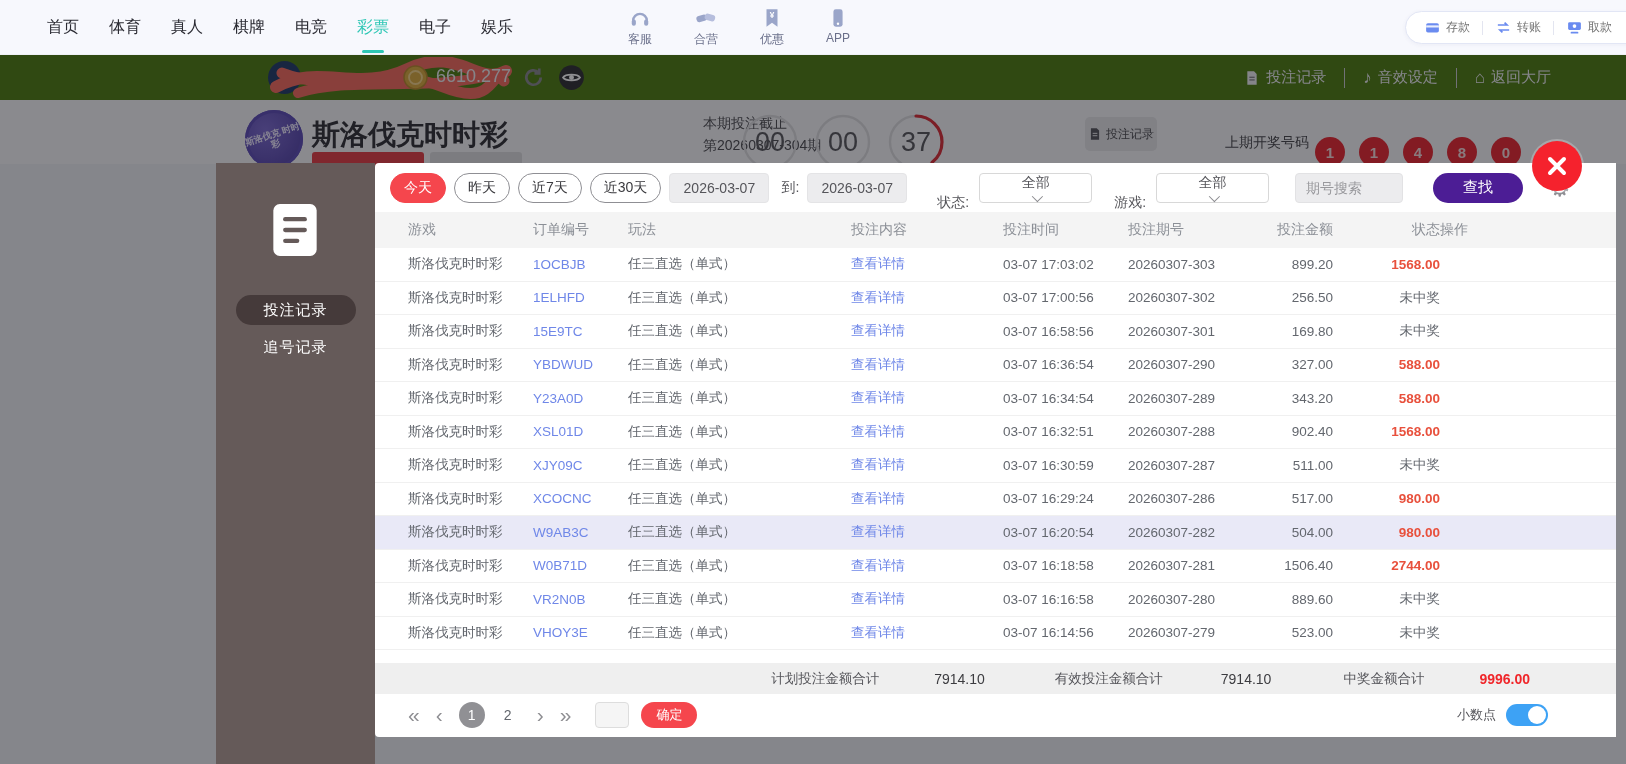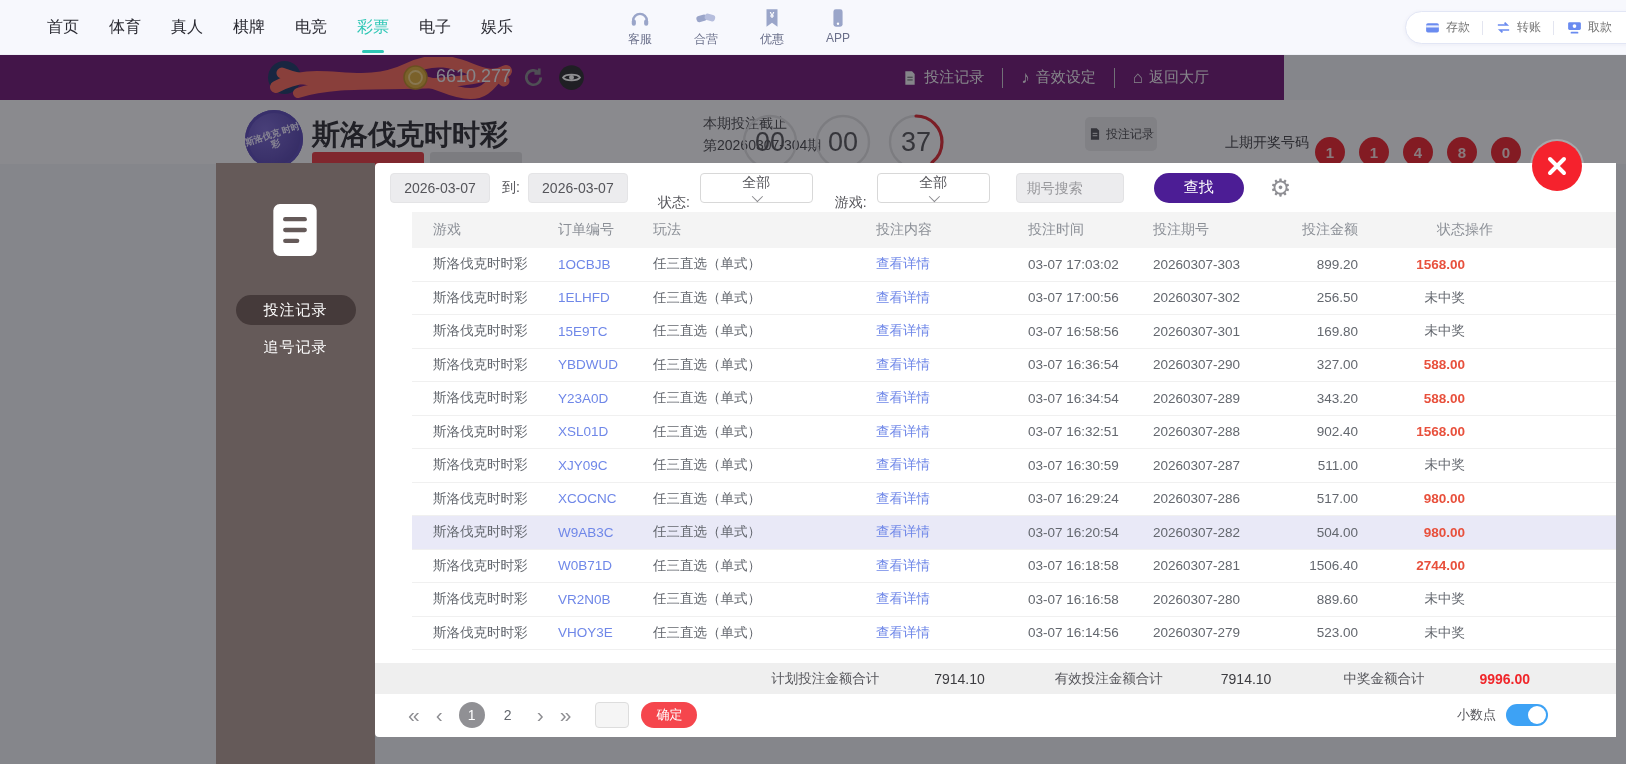--- a/index.html
+++ b/index.html
@@ -21,21 +21,21 @@
   .quick-item { display:flex; flex-direction:column; align-items:center; cursor:pointer; width:40px; }
   .quick-item svg, .quick-item .qi { width:24px; height:22px; }
   .quick-label { font-size:12px; color:#6a6f8a; margin-top:2px; white-space:nowrap; }
   .wallet-pill { position:absolute; left:1405px; top:11px; height:33px; display:flex; align-items:center; background:#fff; border:1px solid #e2e6f5; border-radius:17px; padding:0 18px; box-shadow:0 1px 4px rgba(60,70,140,.06); width:300px; }
   .wallet-item { display:flex; align-items:center; gap:5px; cursor:pointer; white-space:nowrap; }
   .wallet-item svg { width:17px; height:17px; }
   .wallet-label { font-size:12px; color:#737373; }
   .wallet-sep { width:1px; height:14px; background:#e3e5f0; margin:0 12px; }
 
   
-  .balance-bar { position:absolute; left:0; top:55px; width:1284px; height:45px; background:#701a75; display:flex; align-items:center; }
+  .balance-bar { position:absolute; left:0; top:55px; width:1626px; height:45px; background:#4d7c0f; display:flex; align-items:center; }
   .avatar { position:absolute; left:268px; top:6px; width:33px; height:33px; border-radius:50%; background:#1f3a66; }
   .scribble { position:absolute; left:268px; top:2px; width:245px; height:42px; }
   .coin { position:absolute; left:403px; top:10px; width:25px; height:25px; }
   .balance-amount { position:absolute; left:436px; top:11px; font-size:18px; color:#ededf0; }
   .refresh-btn { position:absolute; left:522px; top:11px; width:23px; height:23px; cursor:pointer; }
   .eye-btn { position:absolute; left:558px; top:9px; width:27px; height:27px; cursor:pointer; }
   .bb-links { position:absolute; right:75px; top:0; height:45px; display:flex; align-items:center; }
   .bb-link { display:flex; align-items:center; gap:6px; cursor:pointer; }
   .bb-link .glyph { font-size:17px; color:#ececf0; line-height:17px; }
   .bb-link svg { width:16px; height:16px; }
@@ -86,21 +86,21 @@
   .flt-label { font-size:14px; color:#55555a; margin-left:22px; margin-right:10px;margin-top:31px; }
   .select-box { width:113px; height:30px; border:1px solid #d8d8d8; border-radius:4px; background:#fff; display:flex; align-items:center; justify-content:space-between; padding:0 12px; cursor:pointer;flex-direction:column; }
   .select-val { font-size:14px; color:#55555a; }
   .chev { width:8px; height:8px; border-right:1.6px solid #8a8a8e; border-bottom:1.6px solid #8a8a8e; transform:rotate(45deg) translateY(-2px); }
   .search-input { width:108px; height:30px; border:1px solid #e2e2e4; background:#ececee; border-radius:4px; font-size:14px; color:#55555a; padding:0 10px; margin-left:26px; font-family:inherit; }
   .search-input::placeholder { color:#98989c; }
   .find-btn { width:90px; height:30px; border:none; border-radius:15px; background:#4c1d95; color:#fff; font-size:15px; margin-left:30px; cursor:pointer; font-family:inherit; }
   .gear { margin-left:26px; font-size:24px; color:#8f8f94; cursor:pointer; line-height:24px; }
 
   
-  .grid-row { display:grid; grid-template-columns:125px 95px 223px 152px 125px 120px 85px 107px 1fr; padding:0 35px 0 21px; align-items:center;margin-left:37px; }
+  .grid-row { display:grid; grid-template-columns:125px 95px 223px 152px 125px 120px 85px 107px 1fr; padding:0 35px 0 33px; align-items:center; }
   .thead { height:36px; background:#f4f4f4; }
   .th { font-size:14px; color:#8b8f96; }
   .tr { height:33.5px; border-bottom:1px solid #f0f0f0; }
   .tr.highlight { background:#e9e9f7; }
   .td { font-size:13.5px; color:#63676e; white-space:nowrap; }
   .td.link { color:#6f87e8; cursor:pointer; }
   .col-r { text-align:right; }
   .col-c { }
   .status-win { color:#e8503c; font-weight:bold; }
 
@@ -304,20 +304,26 @@
       <rect x="6.5" y="18" width="7.5" height="2" rx="1" fill="#655a59"></rect>
     </svg>
     <div class="sb-items">
         <div class="sb-item active">投注记录</div>
         <div class="sb-item">追号记录</div>
       </div>
   </div>
 
   <div class="modal">
     <div class="filter-bar">
+      <span style="display:flex;">
+          <button class="range-btn active">今天</button>
+          <button class="range-btn">昨天</button>
+          <button class="range-btn">近7天</button>
+          <button class="range-btn">近30天</button>
+        </span>
       <input class="date-input" readonly="" value="2026-03-07" style="">
       <span class="to-label">到:</span>
       <input class="date-input" readonly="" value="2026-03-07" style="">
       <span class="flt-label">状态:</span>
       <div class="select-box">
         <span class="select-val">全部</span>
         <span class="chev"></span>
       </div>
       <span class="flt-label">游戏:</span>
       <div class="select-box">

